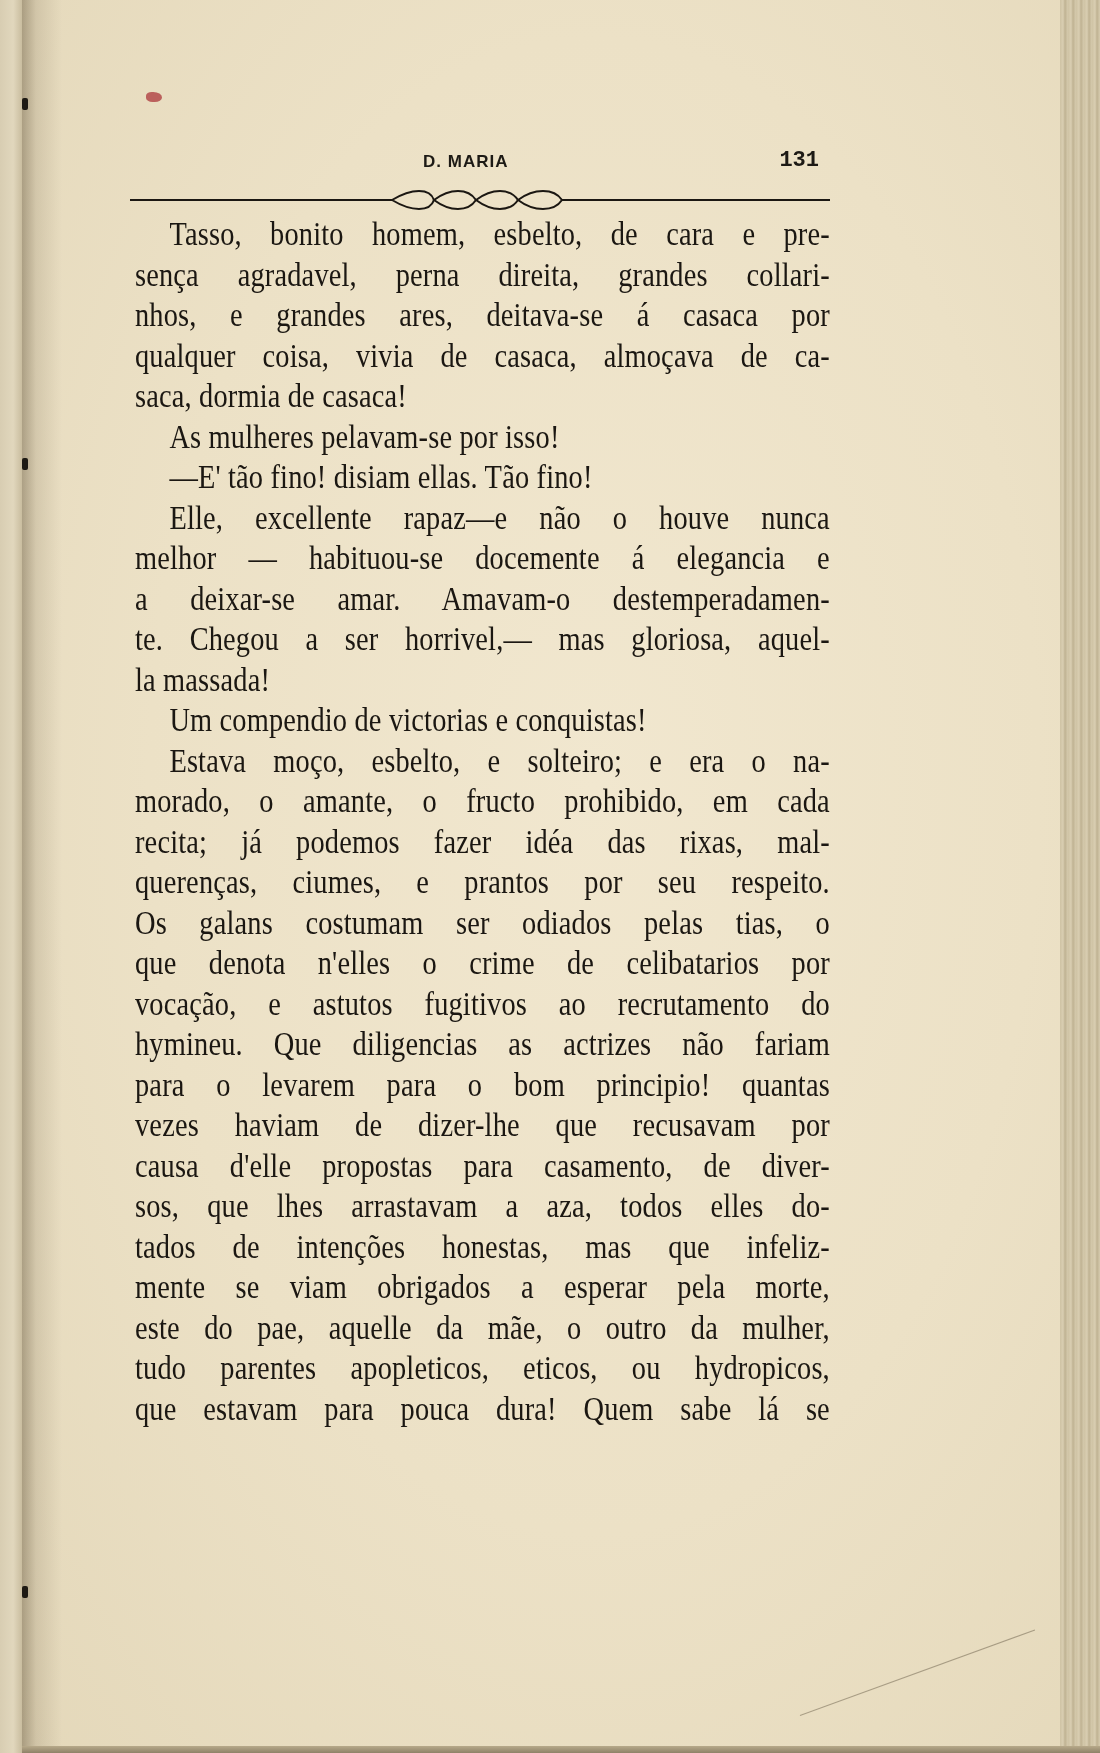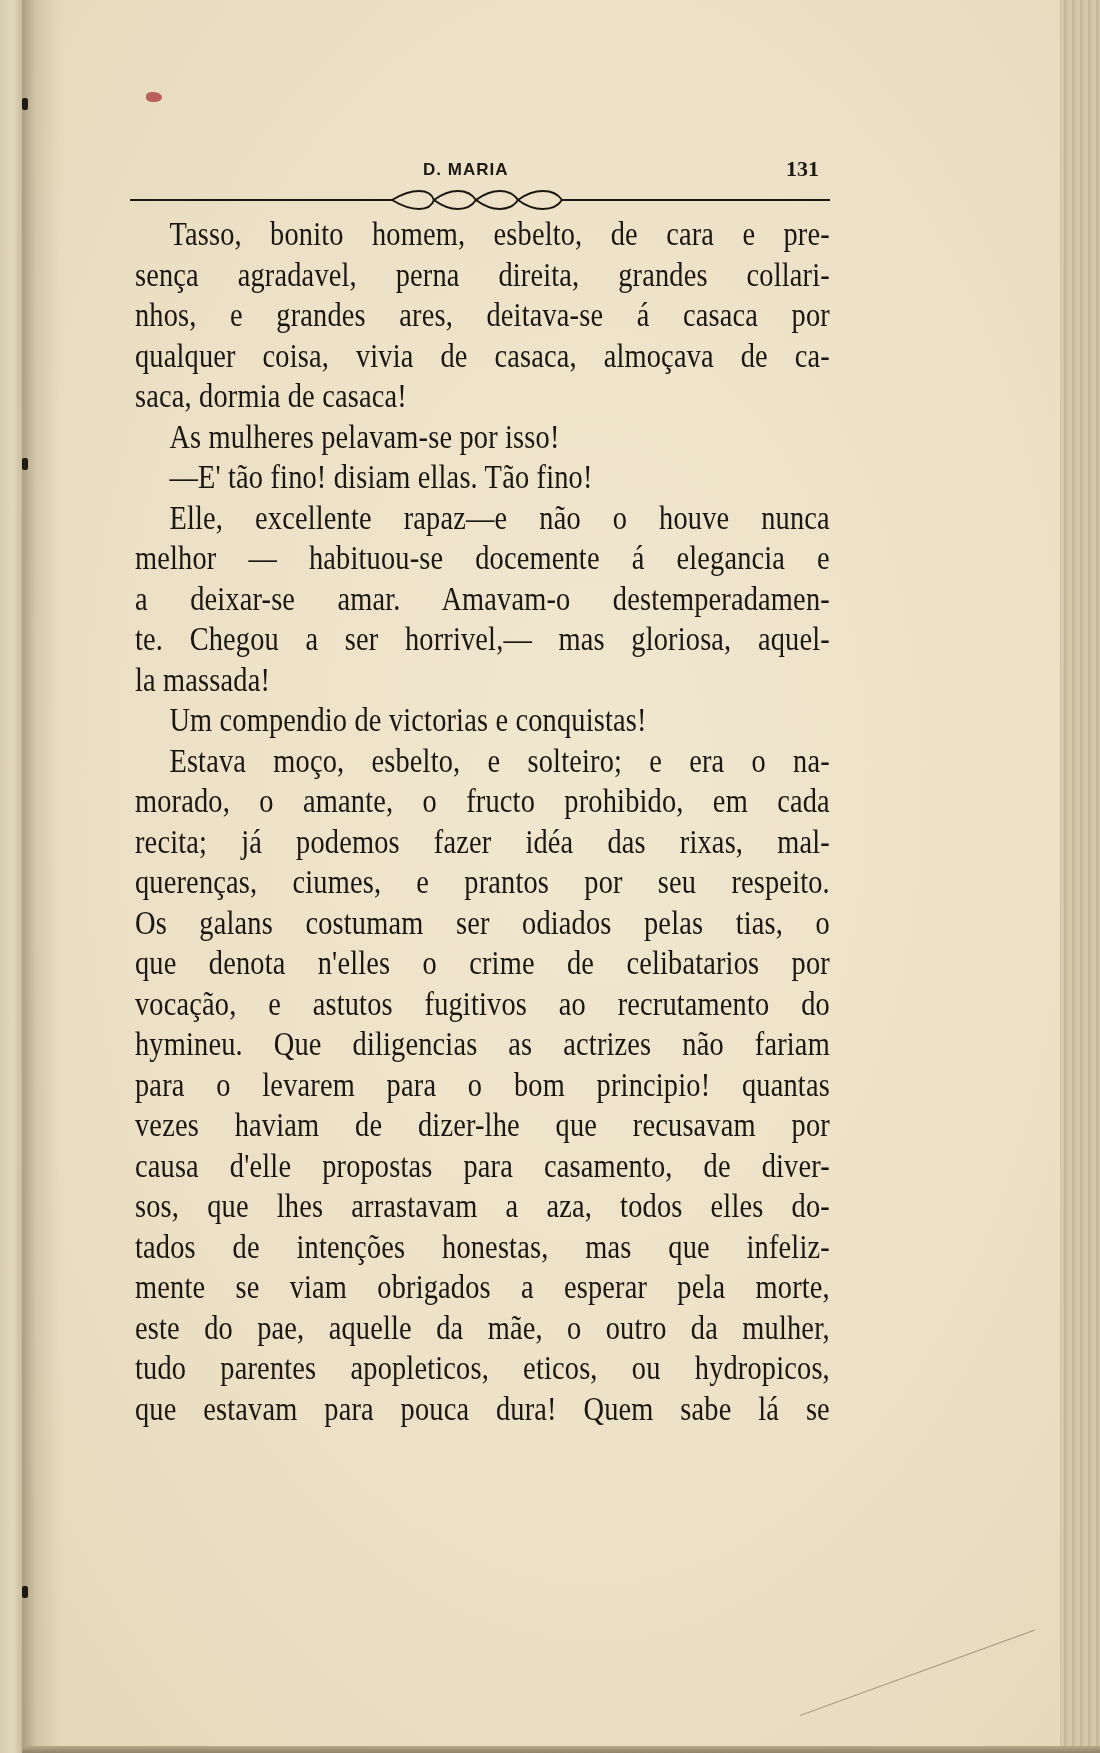--- a/index.html
+++ b/index.html
@@ -64,36 +64,36 @@
   .scratch {
     position: absolute;
     left: 800px; top: 1715px;
     width: 250px; height: 1px;
     background: rgba(90,80,60,0.45);
     transform-origin: left center;
     transform: rotate(-20deg);
   }
   .running-head {
     position: absolute;
-    left: 135px; top: 152px;
+    left: 135px; top: 144px;
     width: 690px; height: 30px;
   }
   .running-title {
     position: absolute;
     left: 288px; top: 8px;
     font-family: "Liberation Sans", "DejaVu Sans", sans-serif;
     font-weight: bold;
     font-size: 17px;
     letter-spacing: 1px;
     color: #1d1a15;
   }
   .page-number {
     position: absolute;
     right: 6px; top: 4px;
-    font-family: Liberation Serif, serif;
+    font-family: Liberation Mono, monospace;
     font-weight: bold;
     font-size: 22px;
     color: #1d1a15;
   }
   .ornament-rule {
     position: absolute;
     left: 130px; top: 190px;
     width: 700px; height: 20px;
   }
   .text-block {

